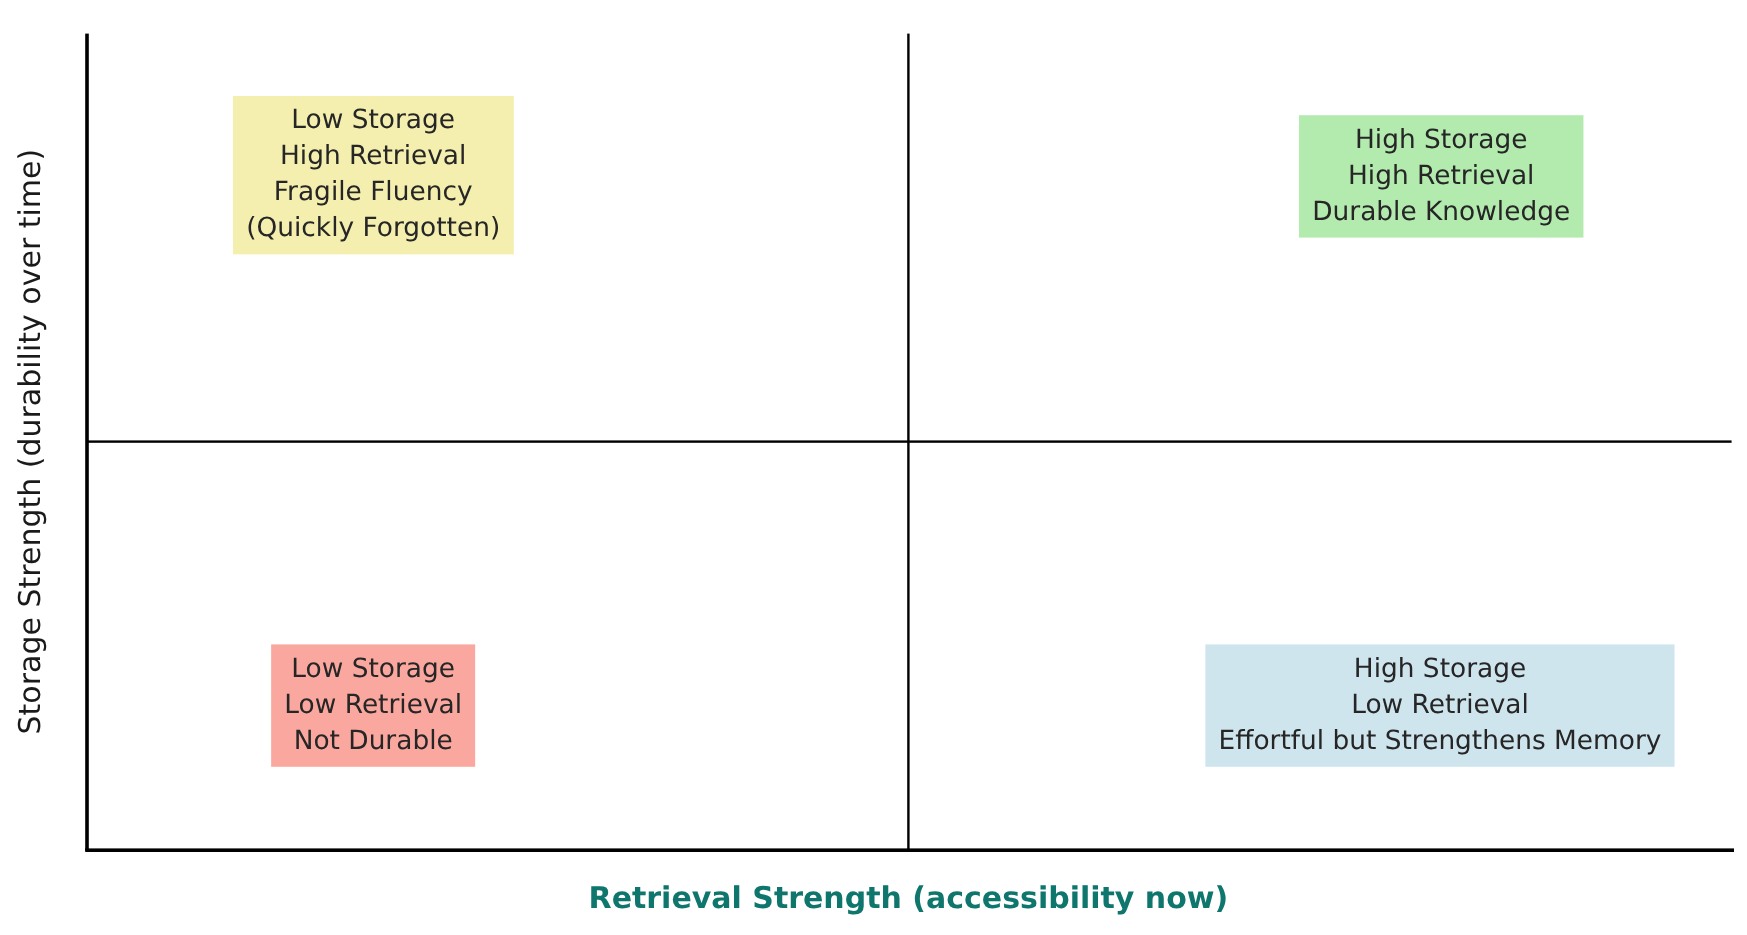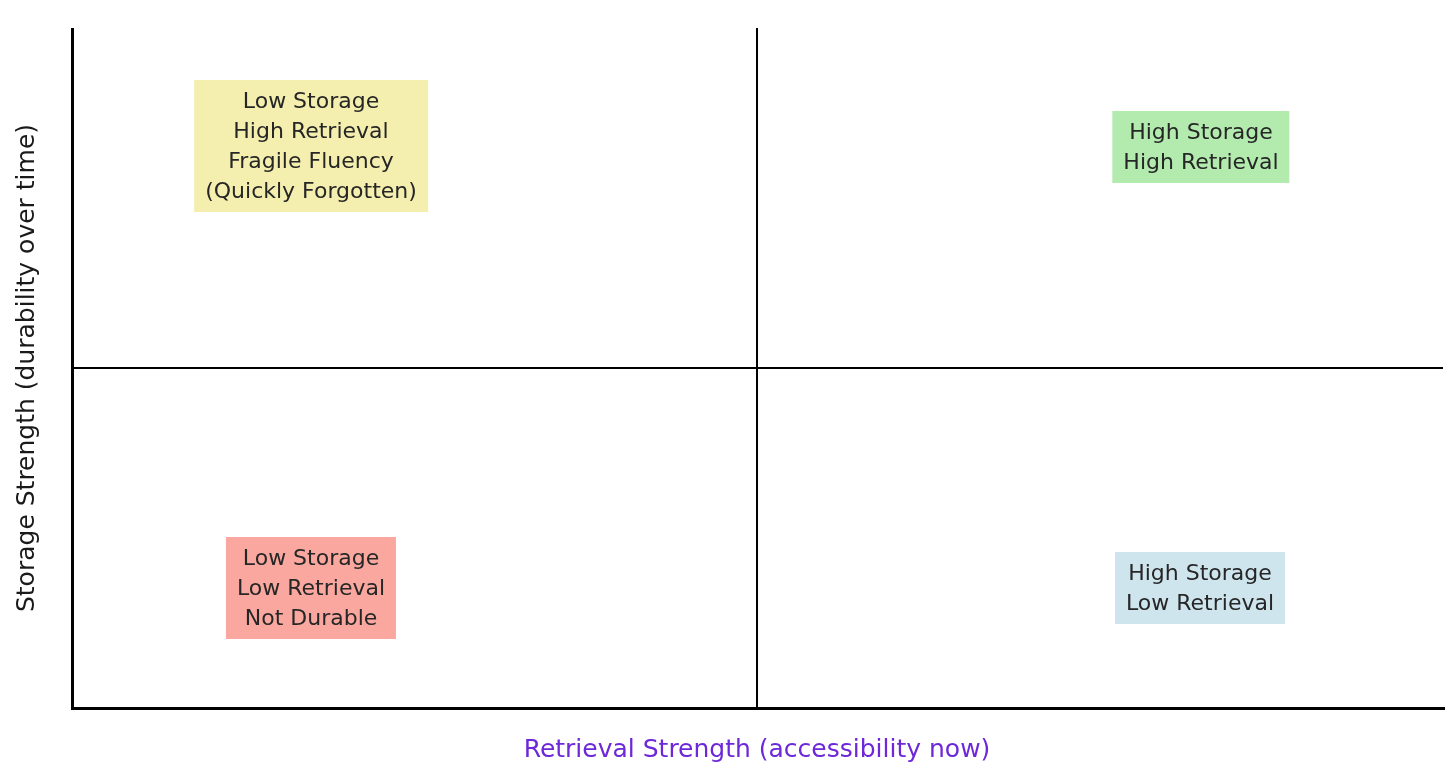--- a/index.html
+++ b/index.html
@@ -38,22 +38,23 @@
   .qbox-tl { left: 311px;  top: 146px; }
   .qbox-tr { left: 1201px; top: 147px; }
   .qbox-bl { left: 311px;  top: 588px; }
   .qbox-br { left: 1200px; top: 588px; }
   .xlabel {
     position: absolute;
     left: 757px;
     top: 748px;
     transform: translate(-50%, -50%);
     font-size: 25px;
-    color: #6d28d9;
+    color: #0f766e;
     white-space: nowrap;
+    font-weight: bold;
   }
   .ylabel {
     position: absolute;
     left: 25px;
     top: 368px;
     transform: translate(-50%, -50%) rotate(-90deg);
     font-size: 25px;
     color: #1a1a1a;
     white-space: nowrap;
   }
@@ -74,26 +75,28 @@
   <div class="qbox qbox-tl" style="background-color: rgb(244, 239, 175);">
     <div>Low Storage</div>
     <div>High Retrieval</div>
     <div>Fragile Fluency</div>
     <div>(Quickly Forgotten)</div>
   </div>
 
   <div class="qbox qbox-tr" style="background-color: rgb(179, 235, 175);">
     <div>High Storage</div>
     <div>High Retrieval</div>
+    <div>Durable Knowledge</div>
   </div>
 
   <div class="qbox qbox-bl" style="background-color: rgb(250, 168, 159);">
     <div>Low Storage</div>
     <div>Low Retrieval</div>
     <div>Not Durable</div>
   </div>
 
   <div class="qbox qbox-br" style="background-color: rgb(207, 229, 238);">
     <div>High Storage</div>
     <div>Low Retrieval</div>
+    <div>Effortful but Strengthens Memory</div>
   </div>
 
 </div>
 
 </body></html>

